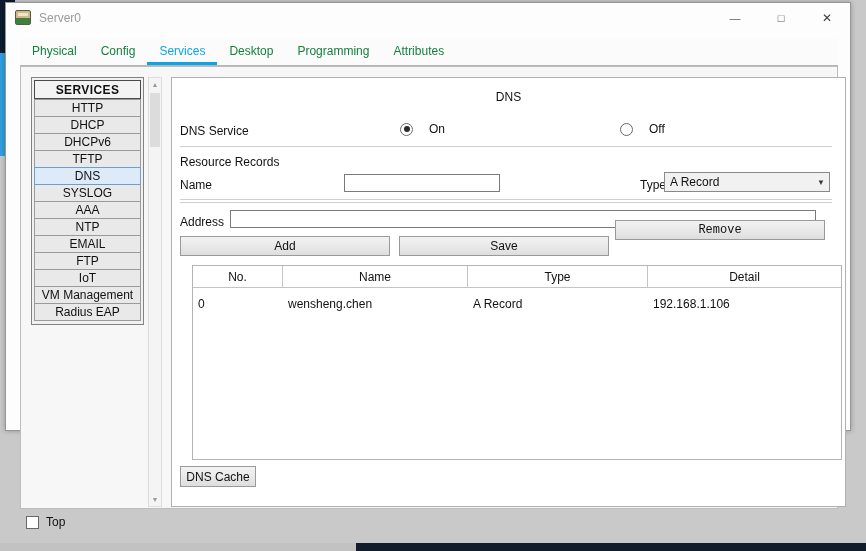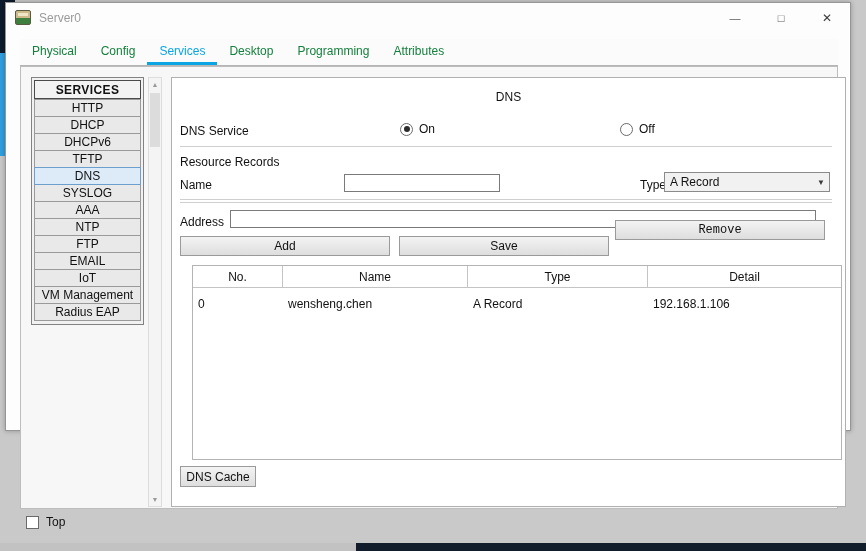--- a/index.html
+++ b/index.html
@@ -85,21 +85,21 @@
 
   
   .panel {
     position:absolute; left:165px; top:74px; width:675px; height:430px;
     background:#ffffff; border:1px solid #b0b0b0;
   }
   .panel .abs { position:absolute; }
   .dns-title { left:0; top:12px; width:100%; text-align:center; }
   .divider { height:1px; background:#cfcfcf; }
 
-  .radio-row { display:flex; align-items:center; gap:6px; }
+  .radio-row { display:flex; align-items:center; gap:16px; }
   .radio {
     width:13px; height:13px; border:1px solid #6a6a6a; border-radius:50%;
     background:#fff; display:inline-flex; align-items:center; justify-content:center;
   }
   .radio-dot { width:6px; height:6px; border-radius:50%; background:#2b2b2b; }
 
   .txt {
     border:1px solid #7a7a7a; background:#fff; height:18px;
     font-family:"Liberation Sans", sans-serif; font-size:12px; padding:0 3px; outline:none;
   }
@@ -171,22 +171,22 @@
   <div class="sidebar-box">
     <div class="services-header">SERVICES</div>
     <div class="sidebar-btn">HTTP</div>
     <div class="sidebar-btn">DHCP</div>
     <div class="sidebar-btn">DHCPv6</div>
     <div class="sidebar-btn">TFTP</div>
     <div class="sidebar-btn selected">DNS</div>
     <div class="sidebar-btn">SYSLOG</div>
     <div class="sidebar-btn">AAA</div>
     <div class="sidebar-btn">NTP</div>
+    <div class="sidebar-btn">EMAIL</div>
     <div class="sidebar-btn">FTP</div>
-    <div class="sidebar-btn">EMAIL</div>
     <div class="sidebar-btn">IoT</div>
     <div class="sidebar-btn">VM Management</div>
     <div class="sidebar-btn">Radius EAP</div>
   </div>
 
   <div class="vscroll">
     <div class="scroll-arrow">▲</div>
     <div class="scroll-thumb"></div>
     <div class="scroll-arrow">▼</div>
   </div>

